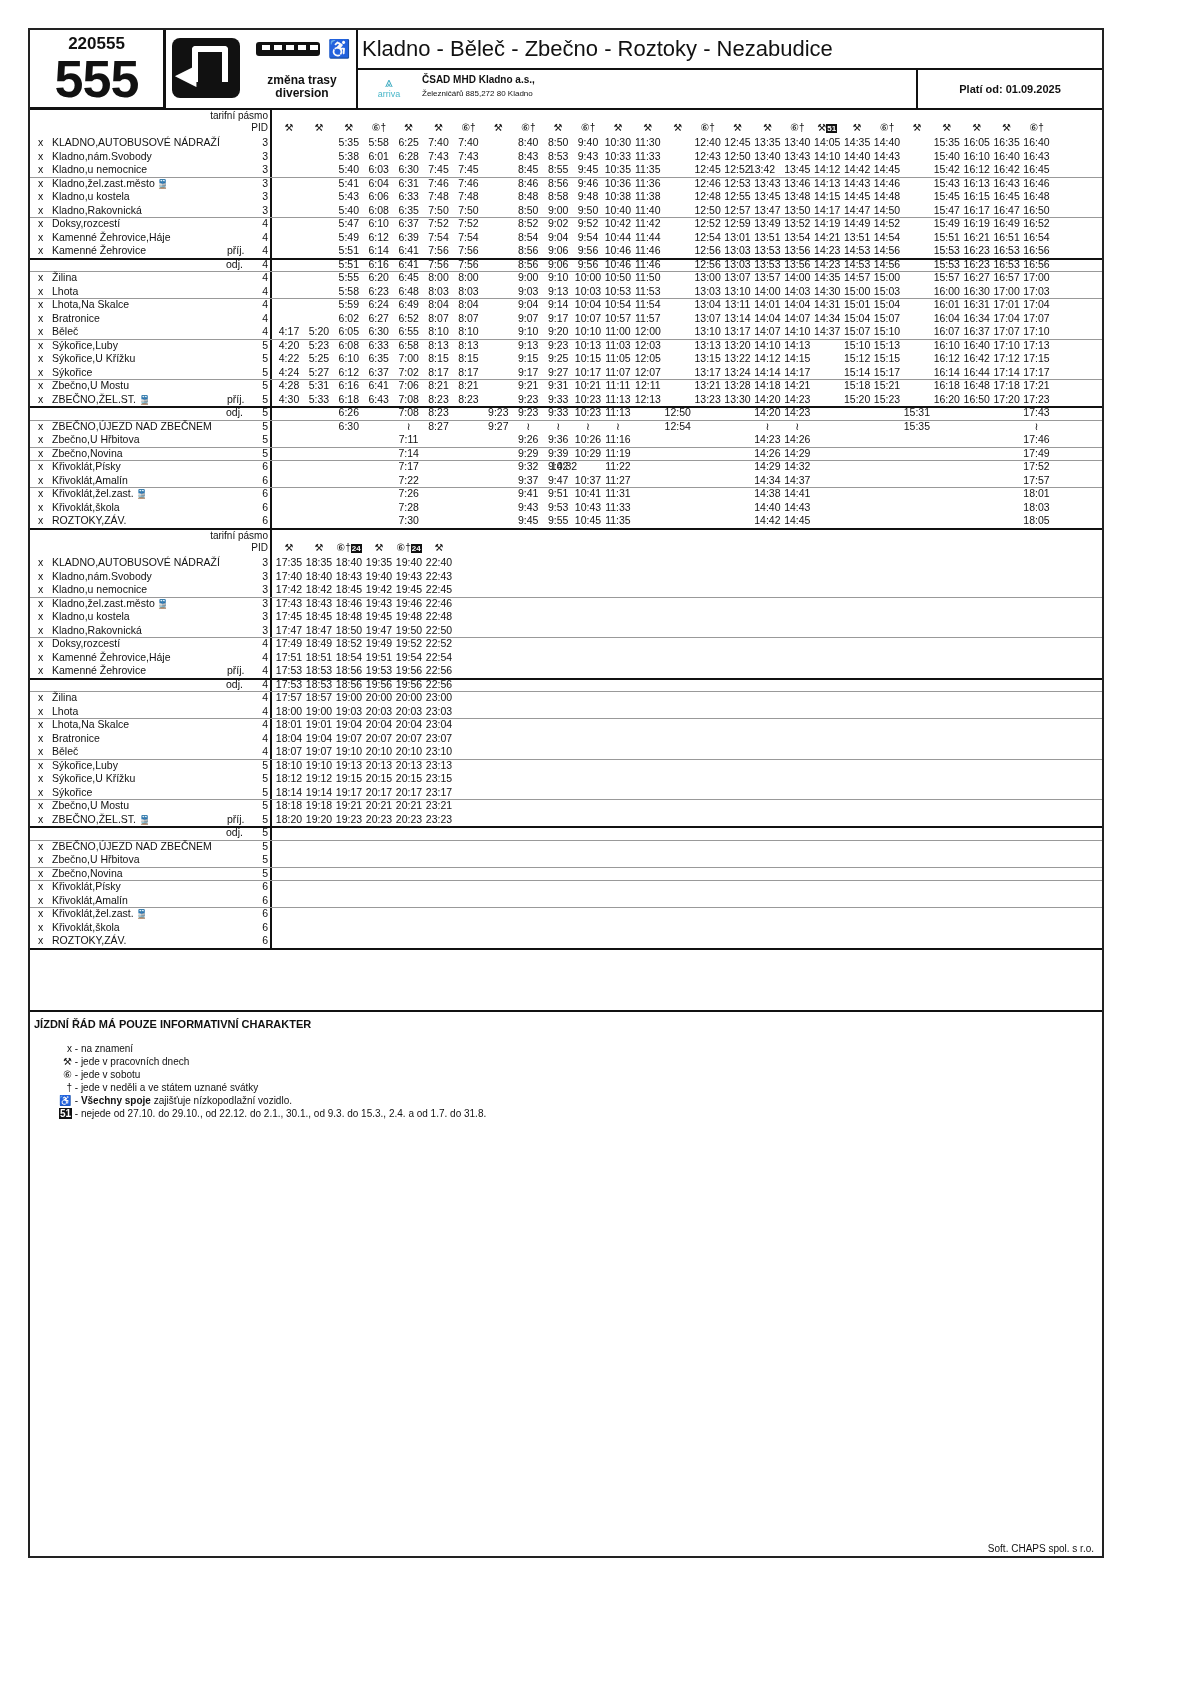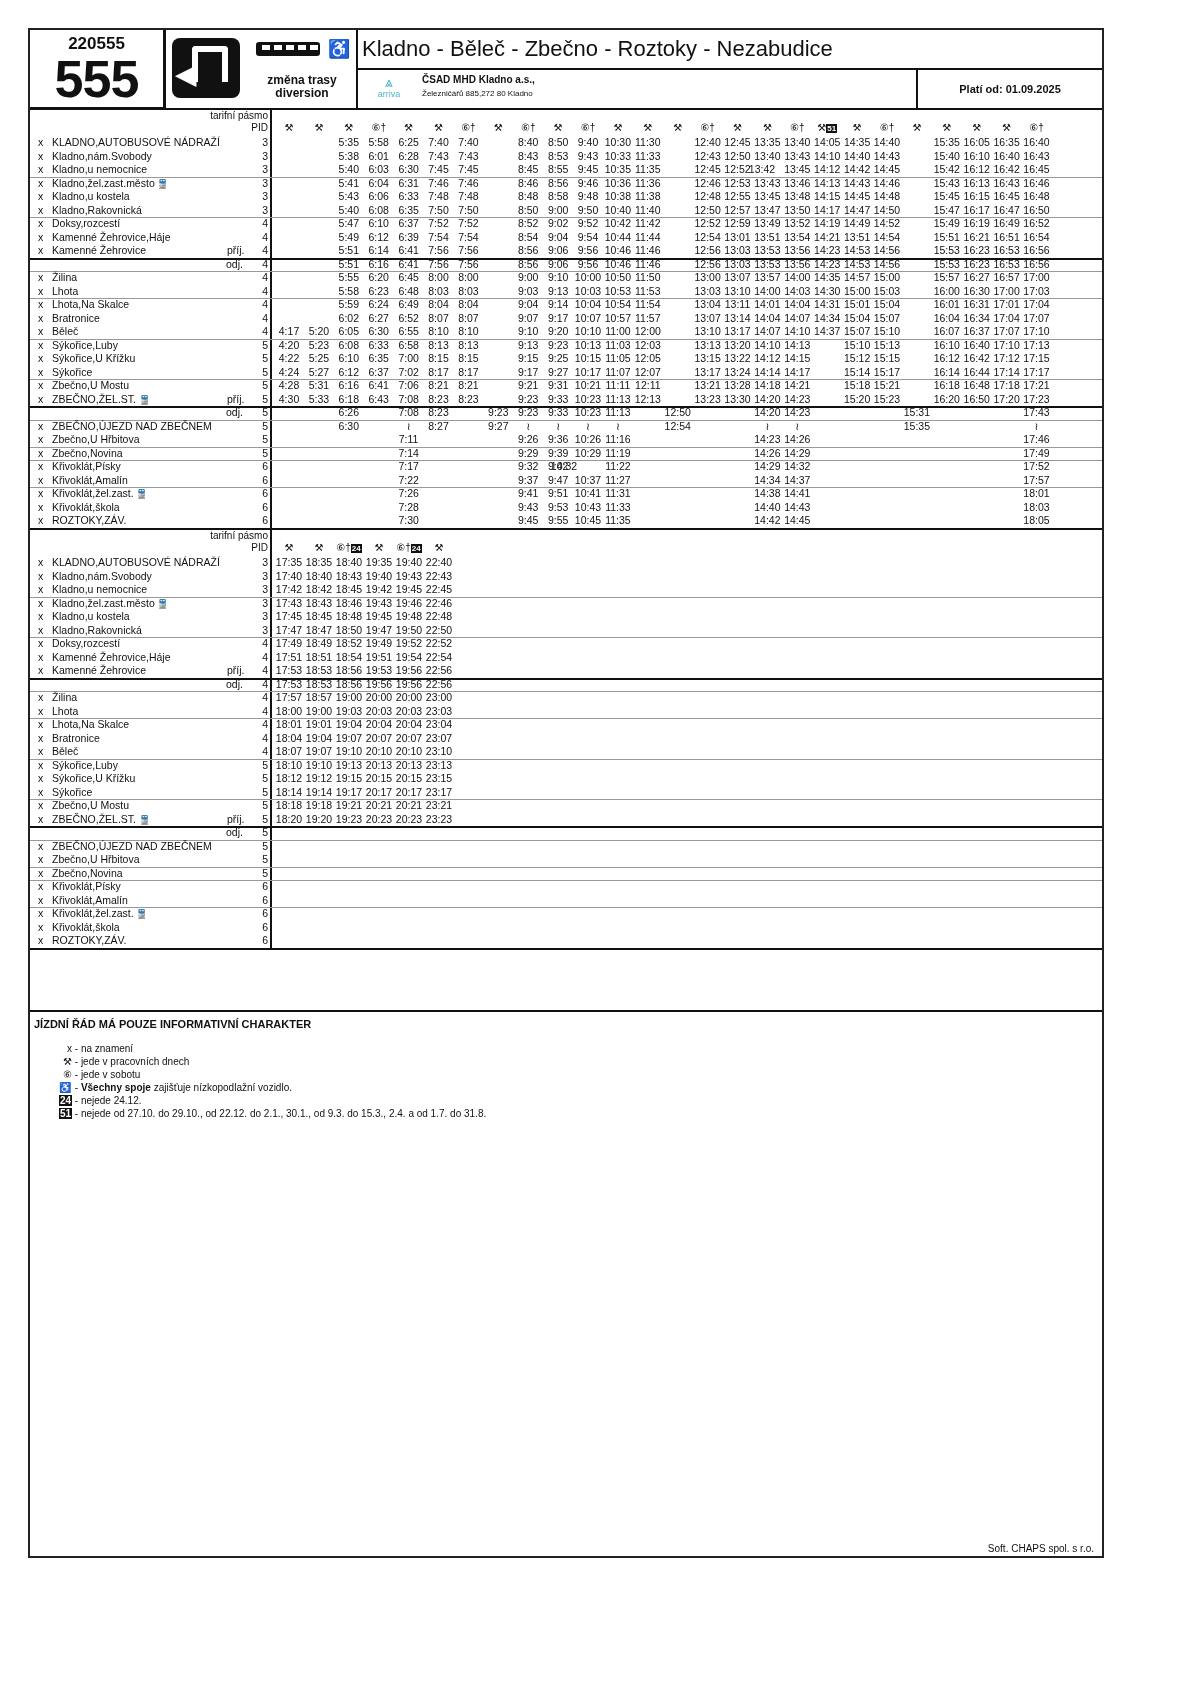--- a/index.html
+++ b/index.html
@@ -1080,19 +1080,19 @@
       </div>
       <div class="hline thick" style="top:417.5px;width:1072px"></div>
     </div>
 
   <div class="legend">
     <div class="head">JÍZDNÍ ŘÁD MÁ POUZE INFORMATIVNÍ CHARAKTER</div>
     <div class="items" id="legend-items">
         <div class="it"><span class="k"><span>x</span></span> - <span>na znamení</span></div>
         <div class="it"><span class="k"><span>⚒</span></span> - <span>jede v pracovních dnech</span></div>
         <div class="it"><span class="k"><span>⑥</span></span> - <span>jede v sobotu</span></div>
+        <div class="it"><span class="k"><span>†</span></span> - <span>jede v neděli a ve státem uznané svátky</span></div>
         <div class="it"><span class="k"><span>♿</span></span> - <b>Všechny spoje</b><span> zajišťuje nízkopodlažní vozidlo.</span></div>
-        <div class="it"><span class="k"><span class="notebox" style="font-size:10px;line-height:11px">24</span></span> - <span>nejede 24.12.</span></div>
         <div class="it"><span class="k"><span class="notebox" style="font-size:10px;line-height:11px">51</span></span> - <span>nejede od 27.10. do 29.10., od 22.12. do 2.1., 30.1., od 9.3. do 15.3., 2.4. a od 1.7. do 31.8.</span></div>
       </div>
   </div>
   <div class="footer">Soft. CHAPS spol. s r.o.</div>
 </div>
 
 </body></html>

